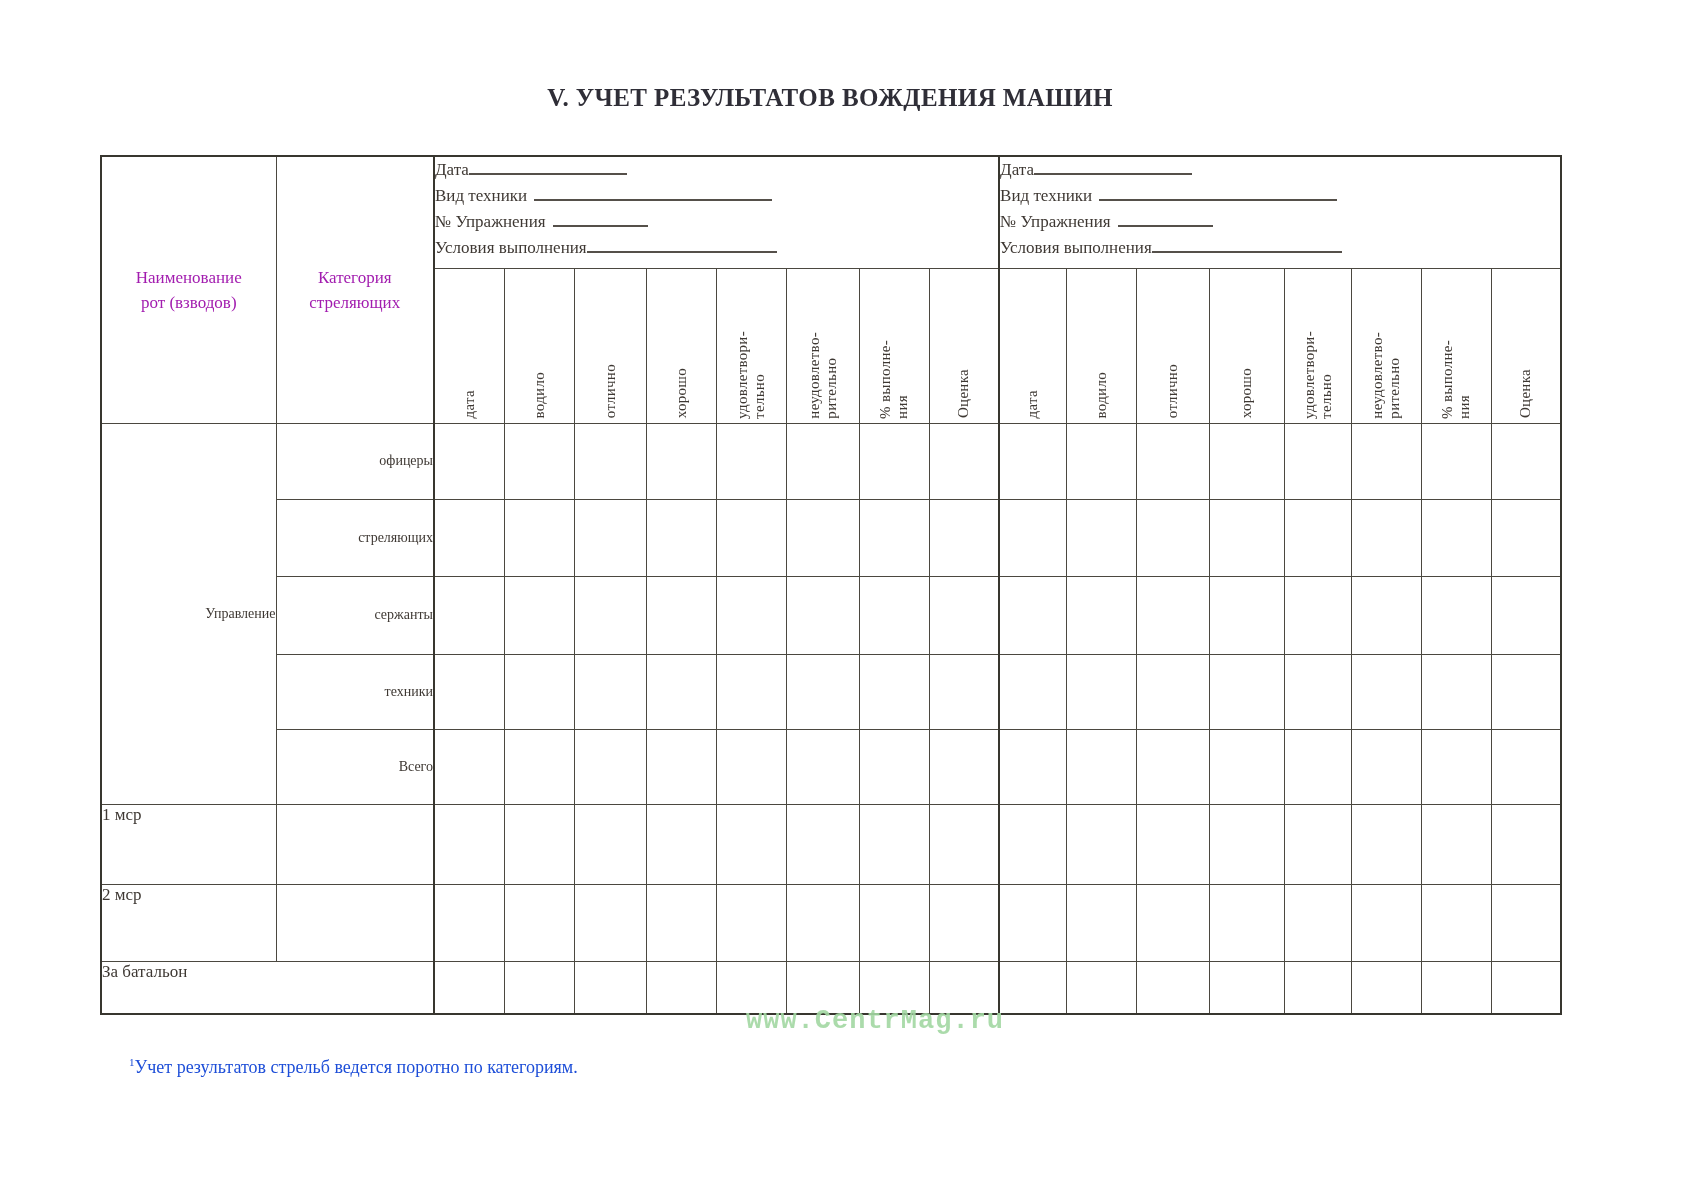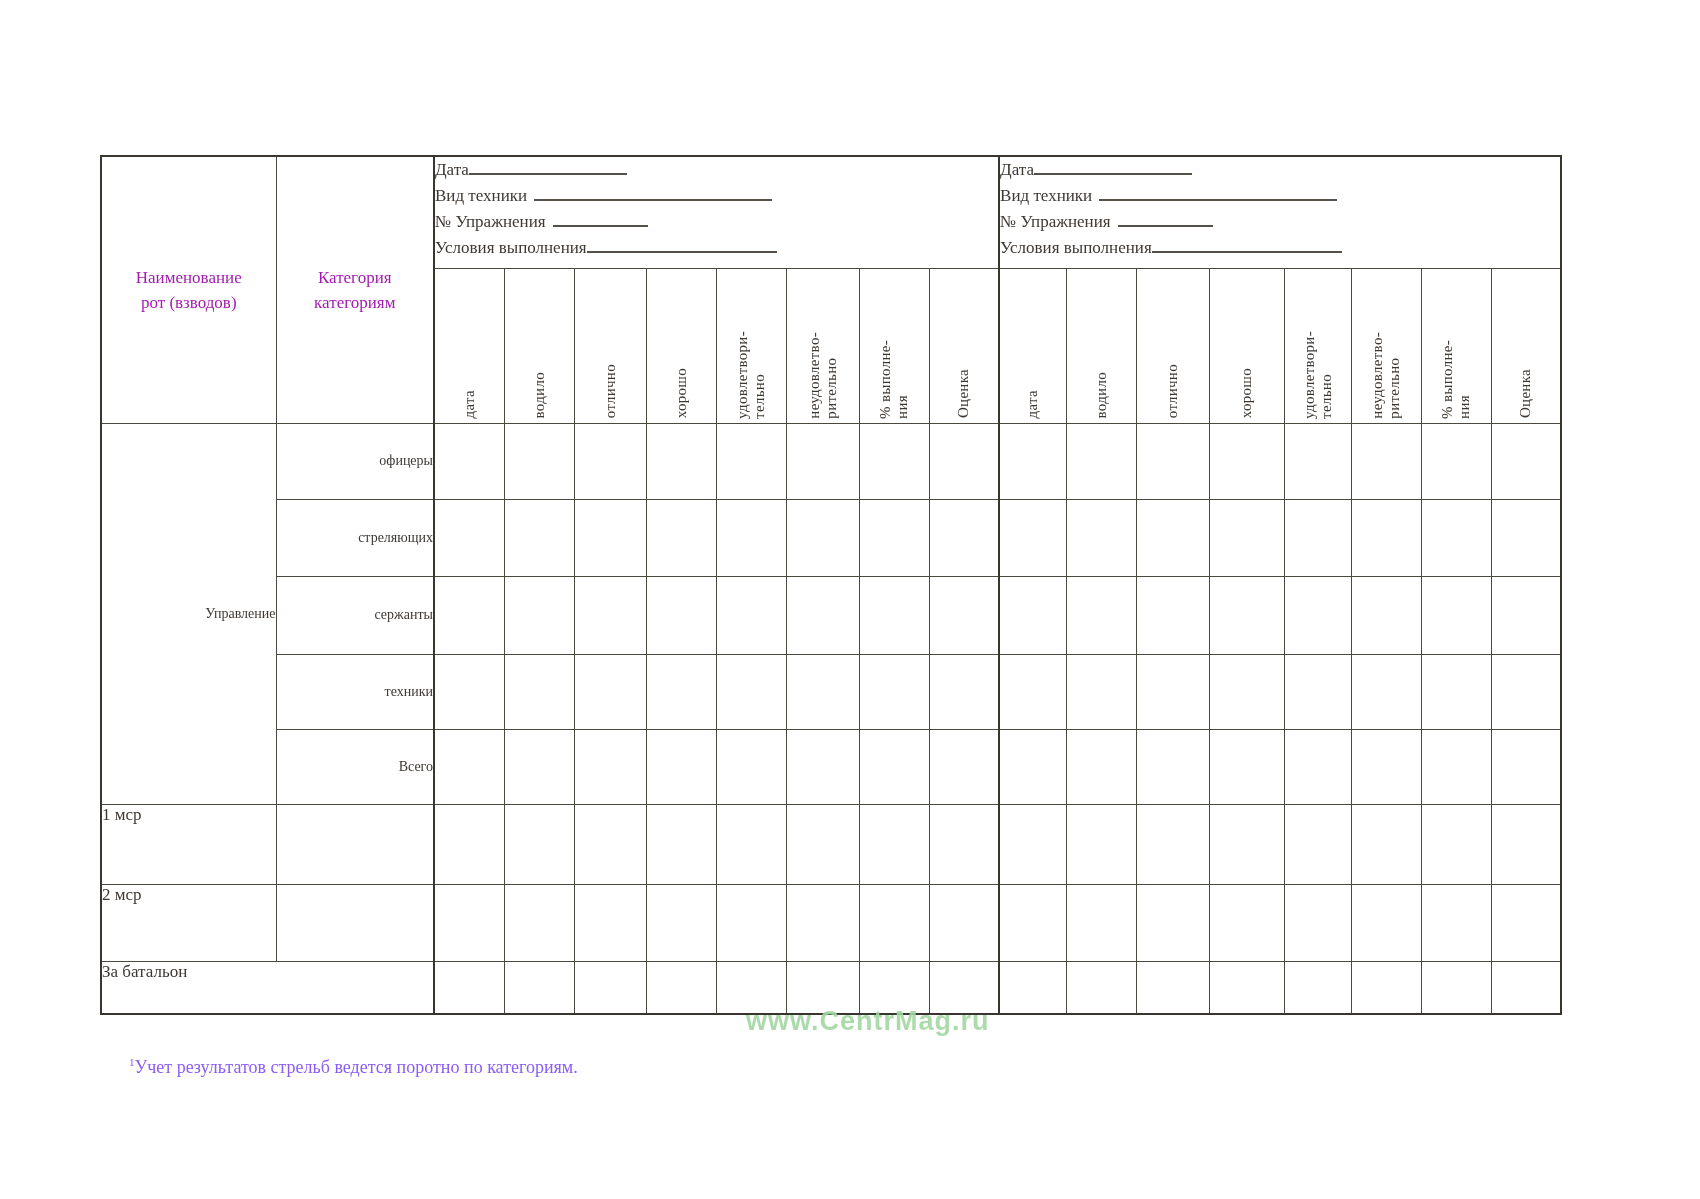--- a/index.html
+++ b/index.html
@@ -51,33 +51,34 @@
     font-size:15px; line-height:17px; letter-spacing:0.3px;
     color:#3e3833;
   }
 
   th.unitcell { font-size:14px; text-align:right; vertical-align:middle; }
   td.cat { font-size:14px; text-align:right; vertical-align:middle; padding-left:13px; }
   td.urow, th.urow { font-size:17px; text-align:left; vertical-align:top; padding:11px 0 0 13px; }
 
   .watermark {
     position:absolute; left:746px; top:1006px; z-index:5;
-    font-family:Liberation Sans, sans-serif;
+    font-family:Liberation Mono, monospace;
     font-size:27px; font-weight:bold; letter-spacing:1px;
     color:#a3d8a3; opacity:0.9;
   }
 
-  .footnote { position:absolute; left:129px; top:1056px; margin:0; font-size:18px; color:#8b5cf6; }
+  .footnote { position:absolute; left:129px; top:1056px; margin:0; font-size:18px; color:#1d4ed8; }
   .footnote sup { font-size:11px; }
 </style>
 </head>
 <body>
 
 <div class="page">
 
+  <h1 class="title">V. УЧЕТ РЕЗУЛЬТАТОВ ВОЖДЕНИЯ МАШИН</h1>
 
   <table class="form">
     <colgroup>
       <col style="width:175px">
         <col style="width:158px">
       <col style="width:70px">
         <col style="width:70px">
         <col style="width:72px">
         <col style="width:70px">
       <col style="width:70px">
@@ -92,21 +93,21 @@
         <col style="width:70px">
         <col style="width:70px">
         <col style="width:70px">
     </colgroup>
     <tbody>
 
       <tr style="height:112px">
         <th class="hdr" rowspan="2">Наименование
 рот (взводов)</th>
         <th class="hdr" rowspan="2">Категория
-категориям</th>
+стреляющих</th>
         <td class="info bL2" colspan="8">
           <div class="iline"><span>Дата</span><span class="ul ul-date"></span></div>
           <div class="iline"><span>Вид техники</span><span class="ul ul-vehicle"></span></div>
           <div class="iline"><span>№ Упражнения</span><span class="ul ul-exercise"></span></div>
           <div class="iline"><span>Условия выполнения</span><span class="ul ul-conditions"></span></div>
         </td>
         <td class="info bL2" colspan="8">
           <div class="iline"><span>Дата</span><span class="ul ul-date"></span></div>
           <div class="iline"><span>Вид техники</span><span class="ul ul-vehicle"></span></div>
           <div class="iline"><span>№ Упражнения</span><span class="ul ul-exercise"></span></div>

